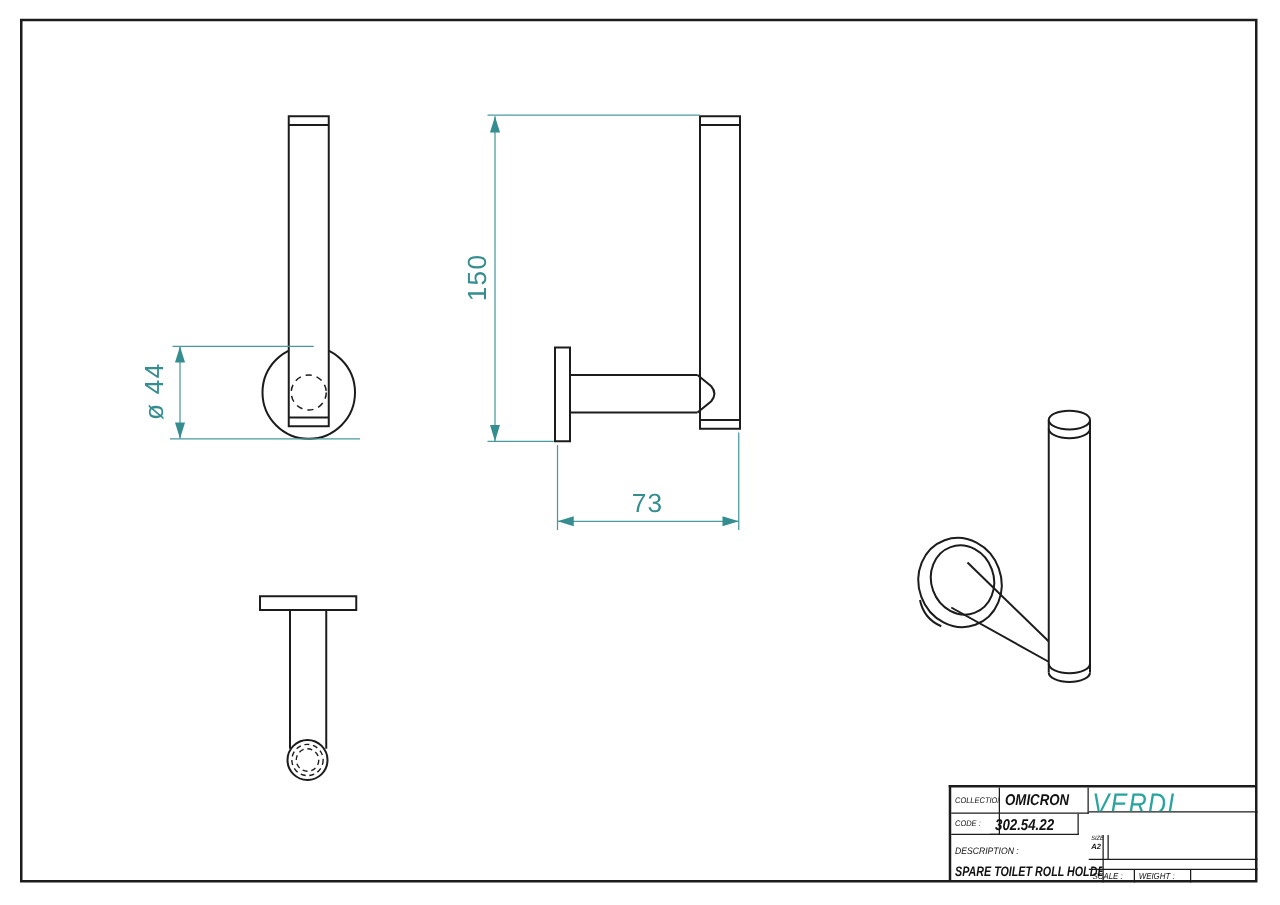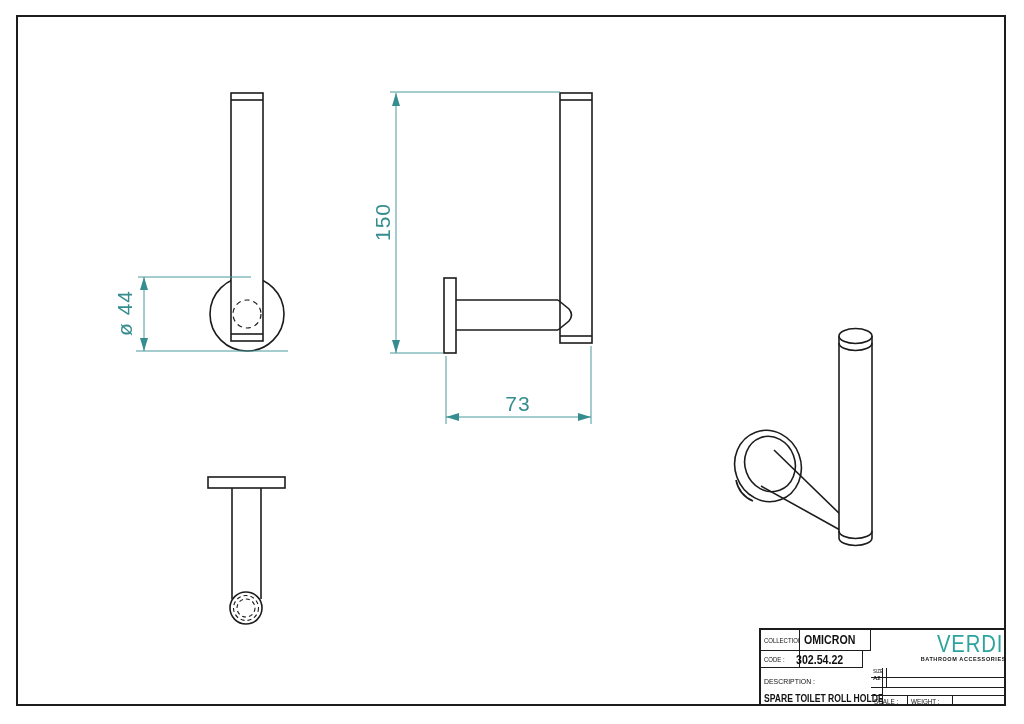--- a/index.html
+++ b/index.html
@@ -24,37 +24,37 @@
   .dim-85{left:518px;top:403px;}
 
   
   .title-block{
     position:absolute;left:759px;top:628px;width:245px;height:76px;
     box-sizing:border-box;border-top:2px solid #1c1c1c;border-left:2px solid #1c1c1c;
     background:#fff;
   }
   .tb-cell{position:absolute;box-sizing:border-box;overflow:hidden;}
   .bb{border-bottom:1.5px solid #1c1c1c;}
-  .br{border-right:1.5px solid #1c1c1c;}
+  .br{border-right:1.5px solid #1c1c1c;font-style:italic;}
   .tb-label{
     font-size:6.5px;letter-spacing:0;transform:scaleX(0.92);transform-origin:left center;
     white-space:nowrap;display:inline-block;
   }
   .tb-value{
     font-size:12.5px;font-weight:bold;transform:scaleX(0.85);transform-origin:left center;
     white-space:nowrap;display:inline-block;
   }
   .c-collection-label{left:0;top:0;width:39px;height:21px;display:flex;align-items:center;padding-left:3px;}
   .c-collection-value{left:39px;top:0;width:71px;height:21px;display:flex;align-items:center;padding-left:4px;}
   .c-code-label{left:0;top:21px;width:39px;height:17px;display:flex;align-items:center;padding-left:3px;}
   .c-code-value{left:31px;top:21px;width:71px;height:17px;display:flex;align-items:flex-end;padding-left:4px;}
   .c-description{left:0;top:38px;width:122px;height:38px;padding:2px 0 0 3px;}
   .desc-value{font-size:11px;font-weight:bold;transform:scaleX(0.78);transform-origin:left center;
     white-space:nowrap;display:inline-block;margin-top:2px;}
-  .c-brand{left:110px;top:0;width:135px;height:48px;text-align:right;padding-top:3px;}
+  .c-brand{left:110px;top:0;width:135px;height:20px;text-align:left;padding-top:3px;font-style:italic;}
   .brand-name{font-size:22px;line-height:1;color:#2ba39e;letter-spacing:1px;
     display:inline-block;transform:scale(0.92,1.08);font-weight:normal;}
   .brand-tagline{font-size:5.5px;font-weight:bold;letter-spacing:0.6px;color:#111;margin-top:1px;}
   .c-size{left:110px;top:38px;width:16px;height:20px;padding:1px 0 0 2px;line-height:1.1;}
   .size-label{font-size:5px;display:block;transform:scaleX(0.9);transform-origin:left center;}
   .size-value{font-size:6px;font-weight:bold;display:block;}
   .c-size-rest{left:126px;top:38px;width:119px;height:20px;}
   .c-empty-row{left:110px;top:58px;width:135px;height:8px;}
   .c-scale{left:110px;top:66px;width:37px;height:10px;display:flex;align-items:center;padding-left:3px;}
   .c-weight{left:147px;top:66px;width:45px;height:10px;display:flex;align-items:center;padding-left:3px;}

